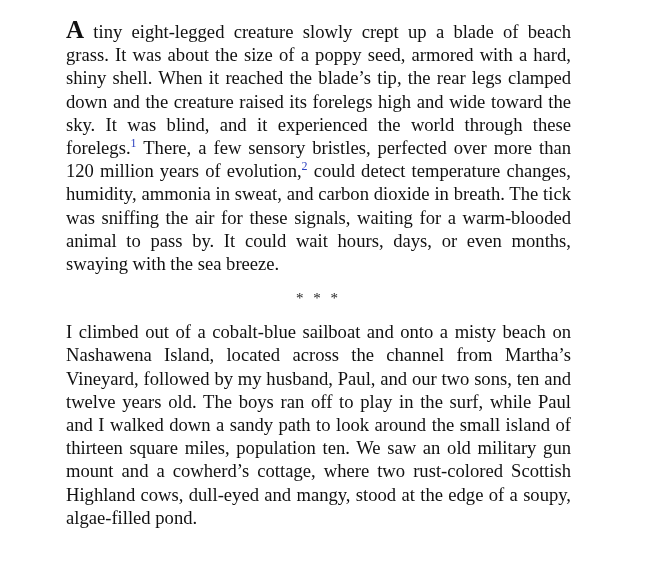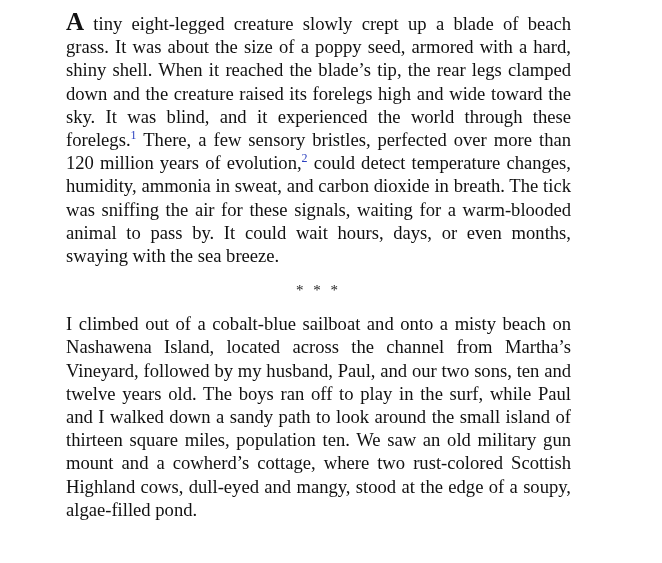--- a/index.html
+++ b/index.html
@@ -9,21 +9,21 @@
     }
     body {
       width: 662px;
       height: 563px;
       overflow: hidden;
       position: relative;
     }
     .page {
       position: absolute;
       left: 66px;
-      top: 12px;
+      top: 20px;
       width: 505px;
       font-family: "Liberation Serif", "DejaVu Serif", serif;
       font-size: 18.6px;
       line-height: 23.2px;
       color: #111111;
     }
     .para {
       margin: 0;
       text-align: justify;
       text-align-last: left;

